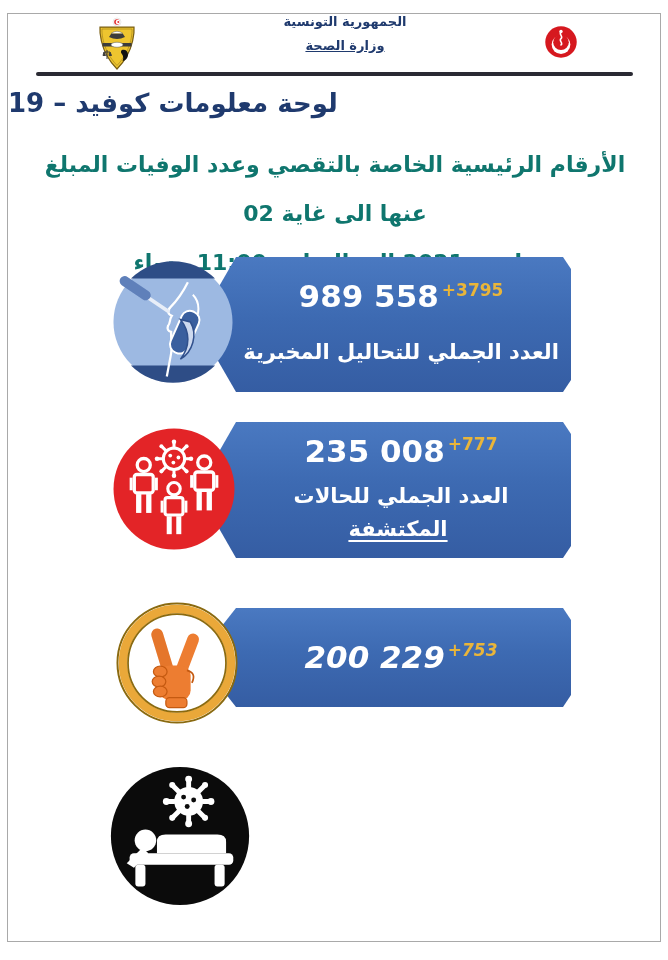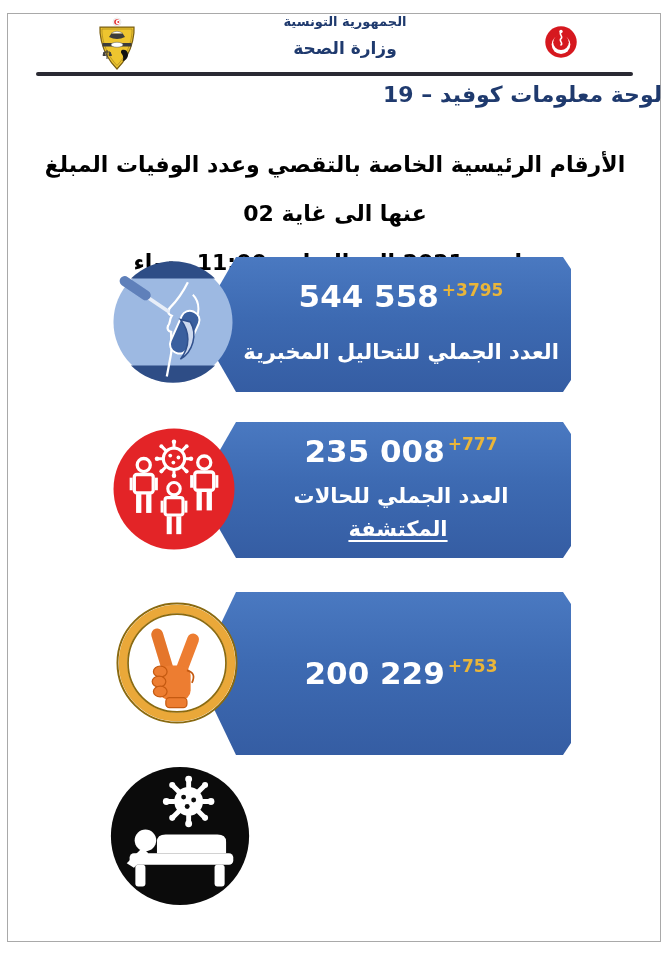--- a/index.html
+++ b/index.html
@@ -12,35 +12,35 @@
   }
 
   
   .header { position: absolute; left: 0; top: 0; width: 100%; height: 60px; }
   .emblem { position: absolute; left: 86px; top: 3px; width: 46px; height: 58px; }
   .header-center {
     position: absolute; left: 187px; top: 0; width: 300px;
     text-align: center; color: #1f3a6e; font-weight: bold; direction: rtl;
   }
   .header-country { font-size: 13px; margin-bottom: 9px; }
-  .header-ministry { font-size: 17px; }
+  .header-ministry { font-size: 13px; text-decoration: underline; }
   .moh-logo { position: absolute; left: 536px; top: 11px; width: 34px; height: 34px; }
   .header-rule {
     position: absolute; left: 28px; top: 58px; width: 597px; height: 4px;
     background: #2a2a33; border-radius: 2px;
   }
 
   
   .page-title {
-    position: absolute; left: 0; top: 68px; width: 654px; text-align: right;
-    direction: rtl; color: #1f3a6e; font-size: 22px; font-weight: bold;
+    position: absolute; left: 0; top: 74px; width: 654px; text-align: left;
+    direction: rtl; color: #1f3a6e; font-size: 26px; font-weight: bold;
   }
   .page-subtitle {
     position: absolute; left: 27px; top: 126px; width: 600px; text-align: center;
-    direction: rtl; color: #000000; font-size: 22px; font-weight: bold; line-height: 49px;
+    direction: rtl; color: #0f766e; font-size: 22px; font-weight: bold; line-height: 49px;
   }
 
   
   .stat-banner {
     position: absolute; left: 189px; width: 374px; z-index: 1;
     background: linear-gradient(180deg, #4a79c1 0%, #3d6ab2 45%, #355da3 100%);
     clip-path: polygon(39px 0, calc(100% - 8px) 0, 100% 12px, 100% calc(100% - 12px), calc(100% - 8px) 100%, 39px 100%, 0 50%);
     display: flex; flex-direction: column; align-items: center; justify-content: space-evenly;
     padding: 8px 10px 10px 44px;
   }
@@ -53,21 +53,21 @@
   }
   .underlined { text-decoration: underline; text-underline-offset: 4px; margin-right: 6px; }
   .label-narrow { max-width: 292px; }
 
   .stat-icon { position: absolute; z-index: 2; }
   .stat-icon svg { display: block; width: 100%; height: 100%; }
 
   
   .banner-1 { top: 243px; height: 135px; }
   .banner-2 { top: 408px; height: 136px; }
-  .banner-3 { top: 578px; height: 163px; }
+  .banner-3 { top: 594px; height: 99px; font-style: italic; }
   .banner-4 { top: 748px; height: 150px; }
   .icon-1 { left: 103px; top: 246px; width: 124px; height: 124px; }
   .icon-2 { left: 103px; top: 412px; width: 126px; height: 126px; }
   .icon-3 { left: 107px; top: 587px; width: 124px; height: 124px; }
   .icon-4 { left: 100px; top: 750px; width: 144px; height: 144px; }
 </style>
 </head>
 <body>
 
 <div class="frame">
@@ -110,21 +110,21 @@
   </div>
 
   <div class="page-title">لوحة معلومات كوفيد – 19</div>
 
   <div class="page-subtitle">
     <div>الأرقام الرئيسية الخاصة بالتقصي وعدد الوفيات المبلغ عنها الى غاية 02</div>
     <div>مارس 2021 الى الساعة 11:00 مساء</div>
   </div>
 
   <div class="stat-banner banner-1">
-    <div class="stat-value"><span>544 558</span><sup class="stat-delta">+3795</sup></div>
+    <div class="stat-value"><span>989 558</span><sup class="stat-delta">+3795</sup></div>
     <div class="stat-label">العدد الجملي للتحاليل المخبرية</div>
   </div>
   <div class="stat-icon icon-1">
     <svg viewBox="0 0 100 100">
       <circle cx="50" cy="50" r="48" fill="#9db9e2"></circle>
       <path d="M16.1,15 A48,48 0 0 1 83.9,15 L83.9,15 Z" fill="#2e4d86"></path>
       <path d="M83.9,85 A48,48 0 0 1 16.1,85 Z" fill="#2e4d86"></path>
       <path d="M62,18 C58,26 54,32 48,38 C45,41 46,44 49,45 C47,48 48,51 46,53 C45,55.5 46,57.5 48.5,58 C48,64 50,70 48,78 L45,94" fill="none" stroke="#ffffff" stroke-width="1.8"></path>
       <path d="M66,28 C72,34 72,44 66,52 L60,60" fill="none" stroke="#ffffff" stroke-width="1.6"></path>
       <rect x="52" y="40" width="15" height="36" rx="7" transform="rotate(24 59 58)" fill="#3a5f9e" stroke="#ffffff" stroke-width="1.6"></rect>

